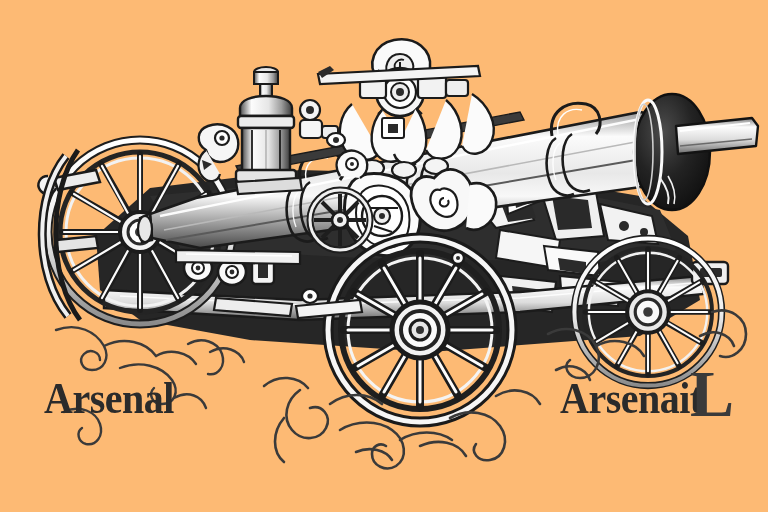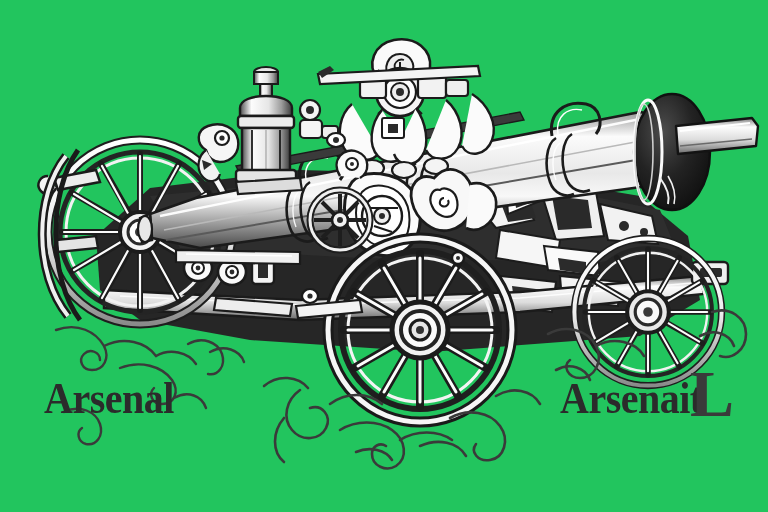--- a/index.html
+++ b/index.html
@@ -54,21 +54,21 @@
     font-size: 66px;
     color: #3a3a3a;
     font-family: "Liberation Serif", serif;
     font-weight: bold;
     user-select: none;
   }
 </style>
 </head>
 <body>
 
-<div id="canvas" style="background: #22c55e;">
+<div id="canvas" style="background: #fdba74;">
 
   <svg id="artwork" viewBox="0 0 768 512" xmlns="http://www.w3.org/2000/svg">
     <defs>
       <linearGradient id="barrelGrad" x1="0" y1="0" x2="0" y2="1">
         <stop offset="0%" stop-color="#9a9a9a"></stop>
         <stop offset="18%" stop-color="#fbfbfb"></stop>
         <stop offset="45%" stop-color="#e8e8e8"></stop>
         <stop offset="62%" stop-color="#f8f8f8"></stop>
         <stop offset="85%" stop-color="#8e8e8e"></stop>
         <stop offset="100%" stop-color="#4a4a4a"></stop>

